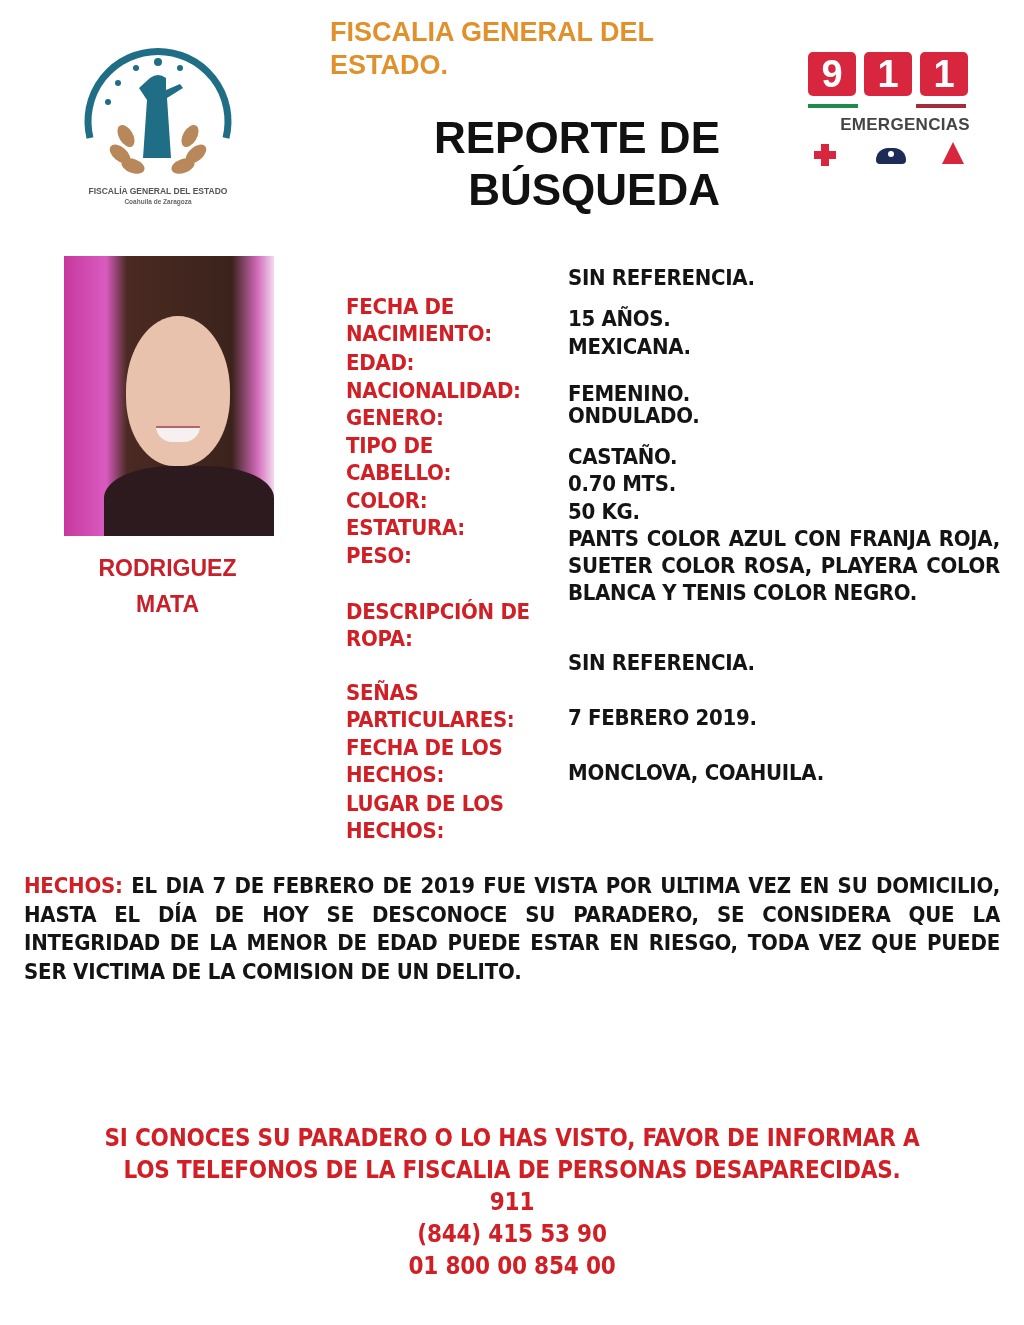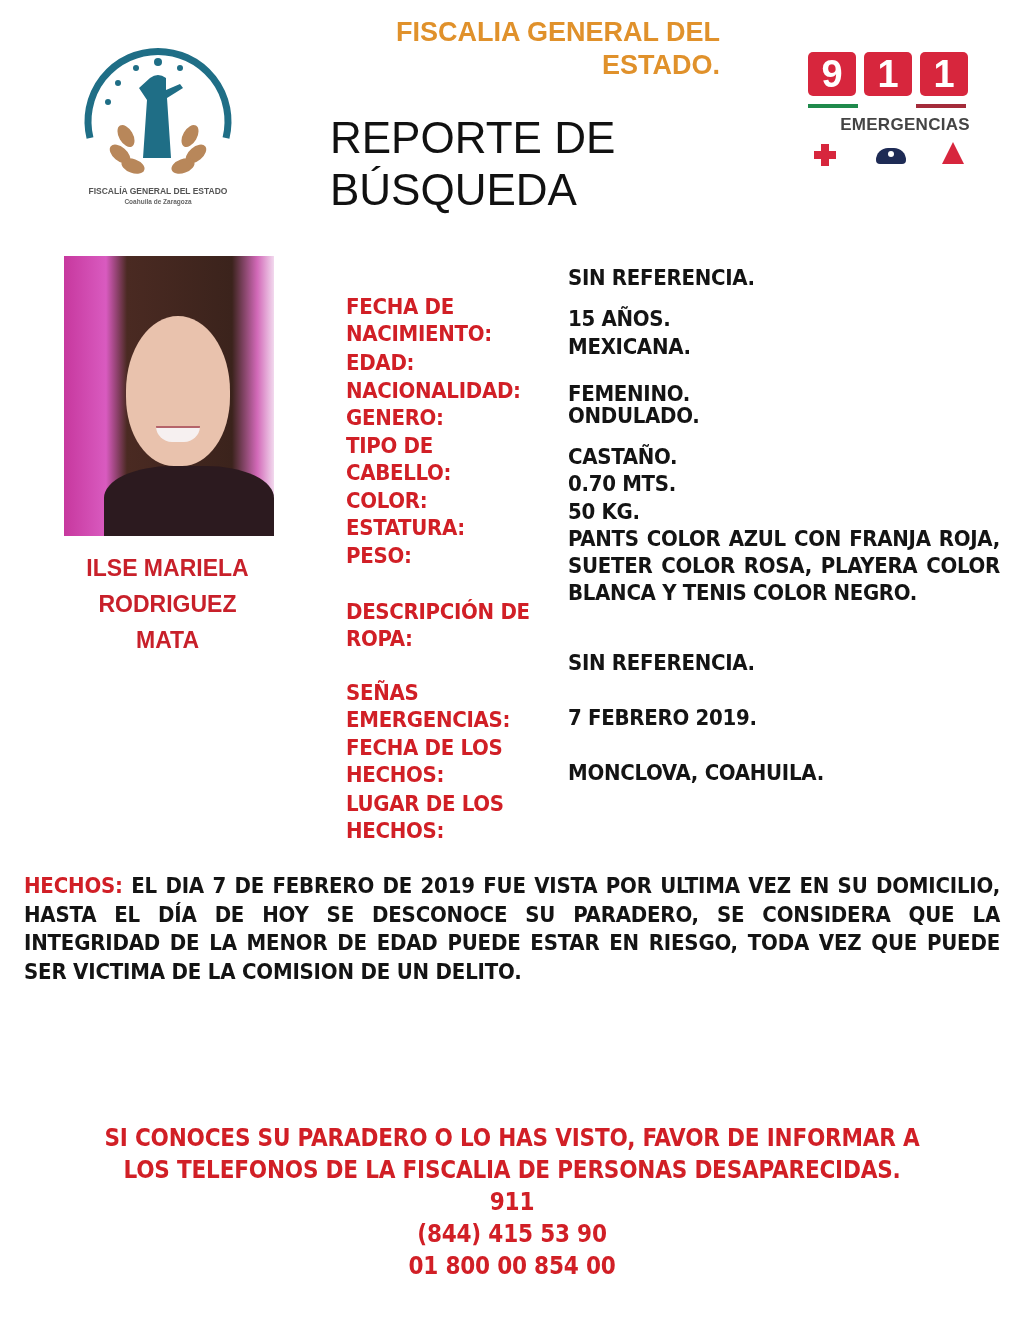--- a/index.html
+++ b/index.html
@@ -1,21 +1,21 @@
 <!DOCTYPE html>
 <html><head>
 <meta charset="utf-8">
 <style>
   html, body { margin:0; padding:0; background:#ffffff; }
   body { width:1024px; height:1325px; position:relative; overflow:hidden; font-family:"DejaVu Sans Condensed","DejaVu Sans","Liberation Sans",sans-serif; }
   .abs { position:absolute; }
   
   .logo { left:78px; top:38px; width:160px; height:170px; }
-  .org-title { left:330px; top:16px; width:390px; text-align:right; color:#e0912b; font-weight:bold; font-size:27px; line-height:33px; font-family:"Liberation Sans",sans-serif; }
-  .doc-title { left:330px; top:112px; width:390px; text-align:left; color:#111; font-weight:normal; font-size:44px; line-height:52px; font-family:"Liberation Sans",sans-serif; }
+  .org-title { left:330px; top:16px; width:390px; text-align:left; color:#e0912b; font-weight:bold; font-size:27px; line-height:33px; font-family:"Liberation Sans",sans-serif; }
+  .doc-title { left:330px; top:112px; width:390px; text-align:right; color:#111; font-weight:bold; font-size:44px; line-height:52px; font-family:"Liberation Sans",sans-serif; }
   .logo911 { left:806px; top:52px; width:164px; height:120px; }
   .digit { position:absolute; top:0; width:48px; height:44px; background:#d7263d; border-radius:5px; color:#fff; font:bold 38px/44px "Liberation Sans",sans-serif; text-align:center; }
   .flag-g { position:absolute; top:52px; left:2px; width:50px; height:4px; background:#1f8a4c; }
   .flag-r { position:absolute; top:52px; left:110px; width:50px; height:4px; background:#a42b3a; }
   .emerg { position:absolute; top:62px; left:0; width:164px; text-align:right; font:bold 17px/22px "Liberation Sans",sans-serif; color:#444; letter-spacing:0.3px; }
   .cross { position:absolute; top:92px; left:8px; width:22px; height:22px; }
   .cross:before, .cross:after { content:""; position:absolute; background:#d7263d; }
   .cross:before { left:7px; top:0; width:8px; height:22px; }
   .cross:after { left:0; top:7px; width:22px; height:8px; }
   .cap { position:absolute; top:96px; left:70px; width:30px; height:16px; background:#1e2b55; border-radius:12px 12px 4px 4px; }
@@ -85,21 +85,20 @@
     </div>
   <div class="fire"></div>
 </div>
 
 <div class="abs photo">
   <div class="body"></div>
   <div class="face"></div>
   <div class="smile"></div>
 </div>
 <div class="abs person-name">
-  <div>ILSE MARIELA</div>
   <div>RODRIGUEZ</div>
   <div>MATA</div>
 </div>
 
 <div>
 
   <div class="lbl" style="top:249px">
       <div>FECHA DE</div>
       <div>NACIMIENTO:</div>
     </div>
@@ -130,21 +129,21 @@
   <div class="val" style="top:498px">50 KG.</div>
 
   <div class="lbl" style="top:554px">
       <div>DESCRIPCIÓN DE</div>
       <div>ROPA:</div>
     </div>
   <div class="val just" style="top:525px">PANTS COLOR AZUL CON FRANJA ROJA, SUETER COLOR ROSA, PLAYERA COLOR BLANCA Y TENIS COLOR NEGRO.</div>
 
   <div class="lbl" style="top:635px">
       <div>SEÑAS</div>
-      <div>EMERGENCIAS:</div>
+      <div>PARTICULARES:</div>
     </div>
   <div class="val" style="top:649px">SIN REFERENCIA.</div>
 
   <div class="lbl" style="top:690px">
       <div>FECHA DE LOS</div>
       <div>HECHOS:</div>
     </div>
   <div class="val" style="top:704px">7 FEBRERO 2019.</div>
 
   <div class="lbl" style="top:746px">

